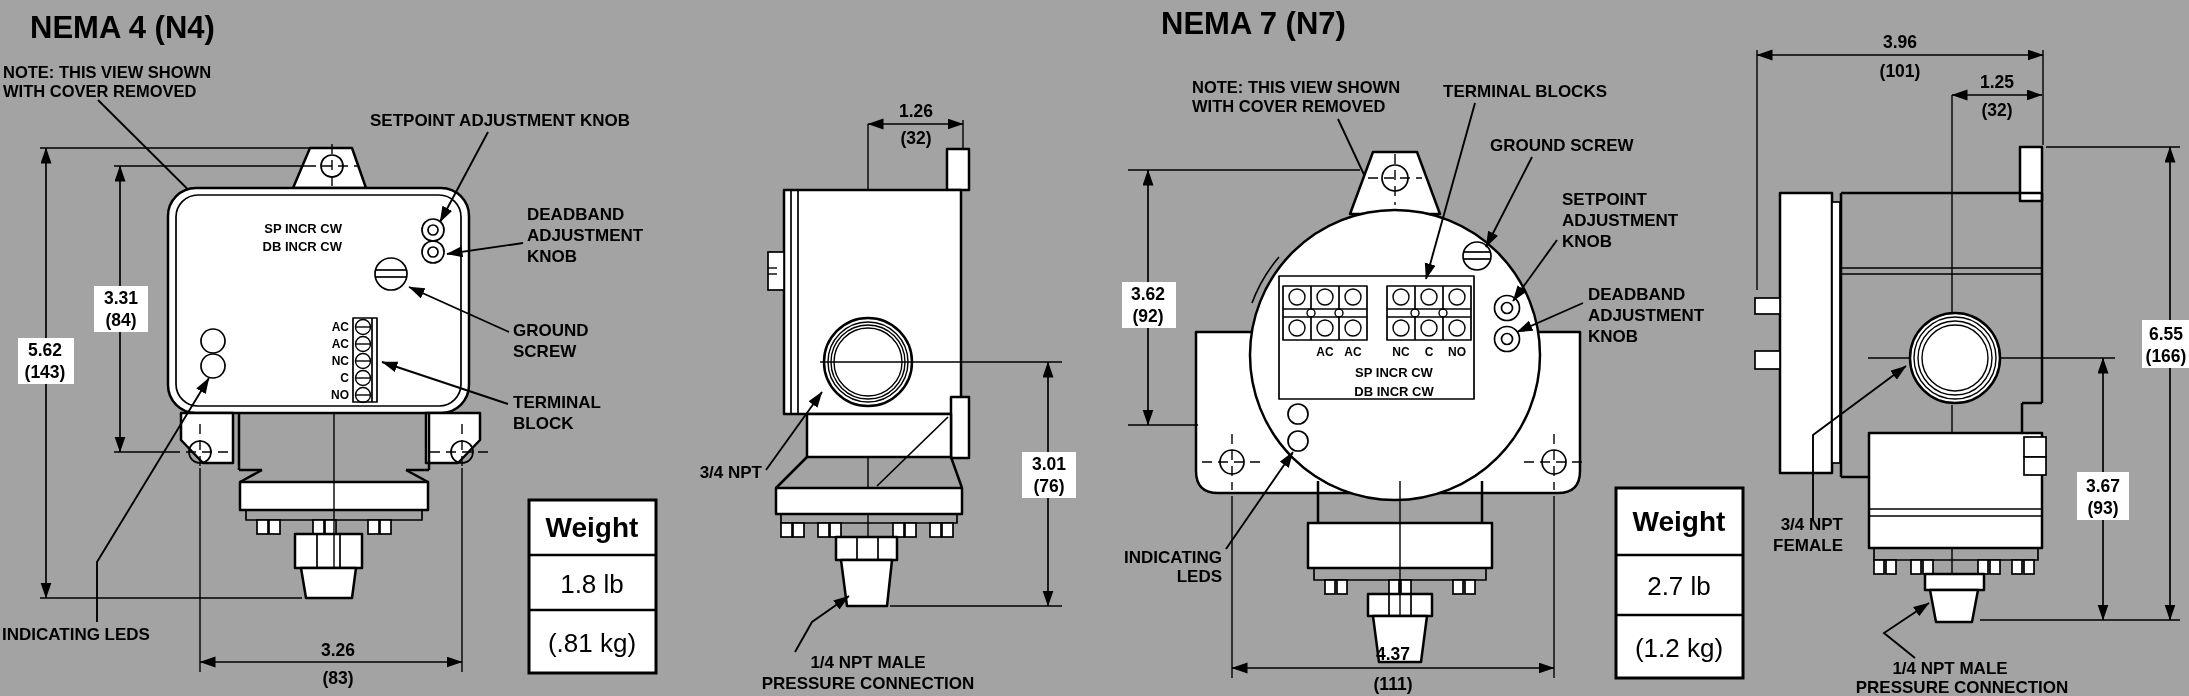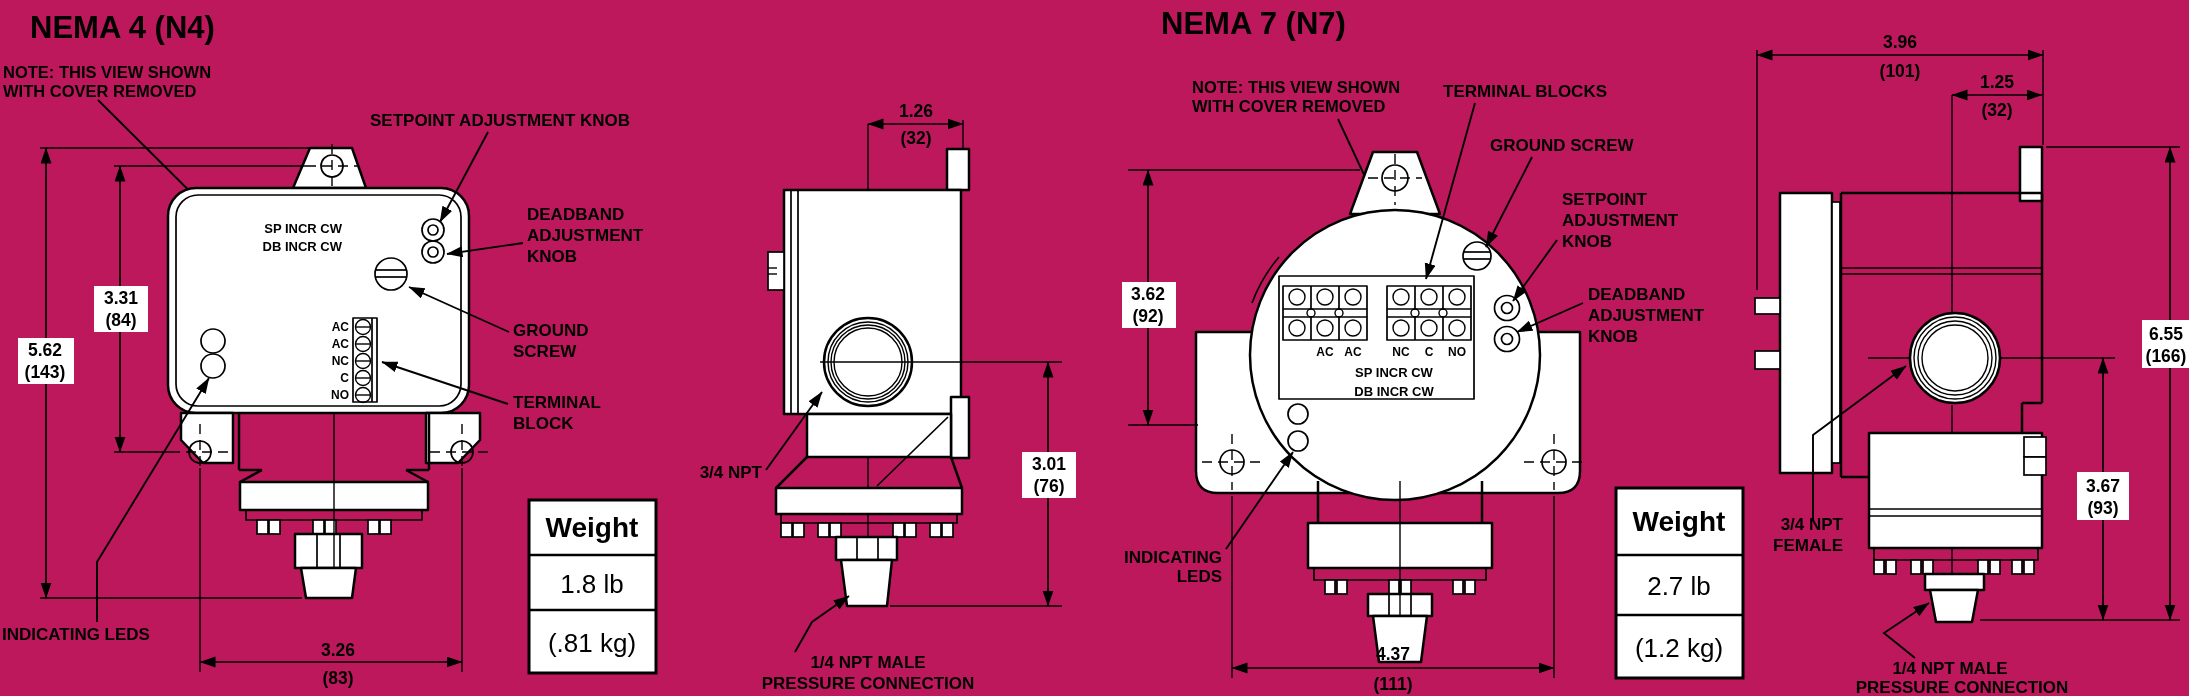--- a/index.html
+++ b/index.html
@@ -1,16 +1,16 @@
 <!DOCTYPE html>
 <html><head>
 <meta charset="utf-8">
 <style>
   html,body{margin:0;padding:0;background:#fff;}
-  .canvas{position:relative;width:2189px;height:696px;background:#be185d;overflow:hidden;}
+  .canvas{position:relative;width:2189px;height:696px;background:#a3a3a3;overflow:hidden;}
   svg{position:absolute;left:0;top:0;}
   .s1{stroke:#000;stroke-width:2.5;fill:none;stroke-linejoin:round;}
   .s1f{stroke:#000;stroke-width:2.5;fill:#fff;stroke-linejoin:round;}
   .s2{stroke:#000;stroke-width:1.7;fill:none;stroke-linejoin:round;}
   .s2f{stroke:#000;stroke-width:1.7;fill:#fff;}
   .sr{stroke:#000;stroke-width:1.4;fill:none;}
   .dsh{stroke:#000;stroke-width:1.4;fill:none;stroke-dasharray:10 6;}
   .dim{stroke:#000;stroke-width:1.7;fill:none;}
   .ldr{stroke:#000;stroke-width:1.9;fill:none;}
   .wbg{fill:#ffffff;stroke:none;}

